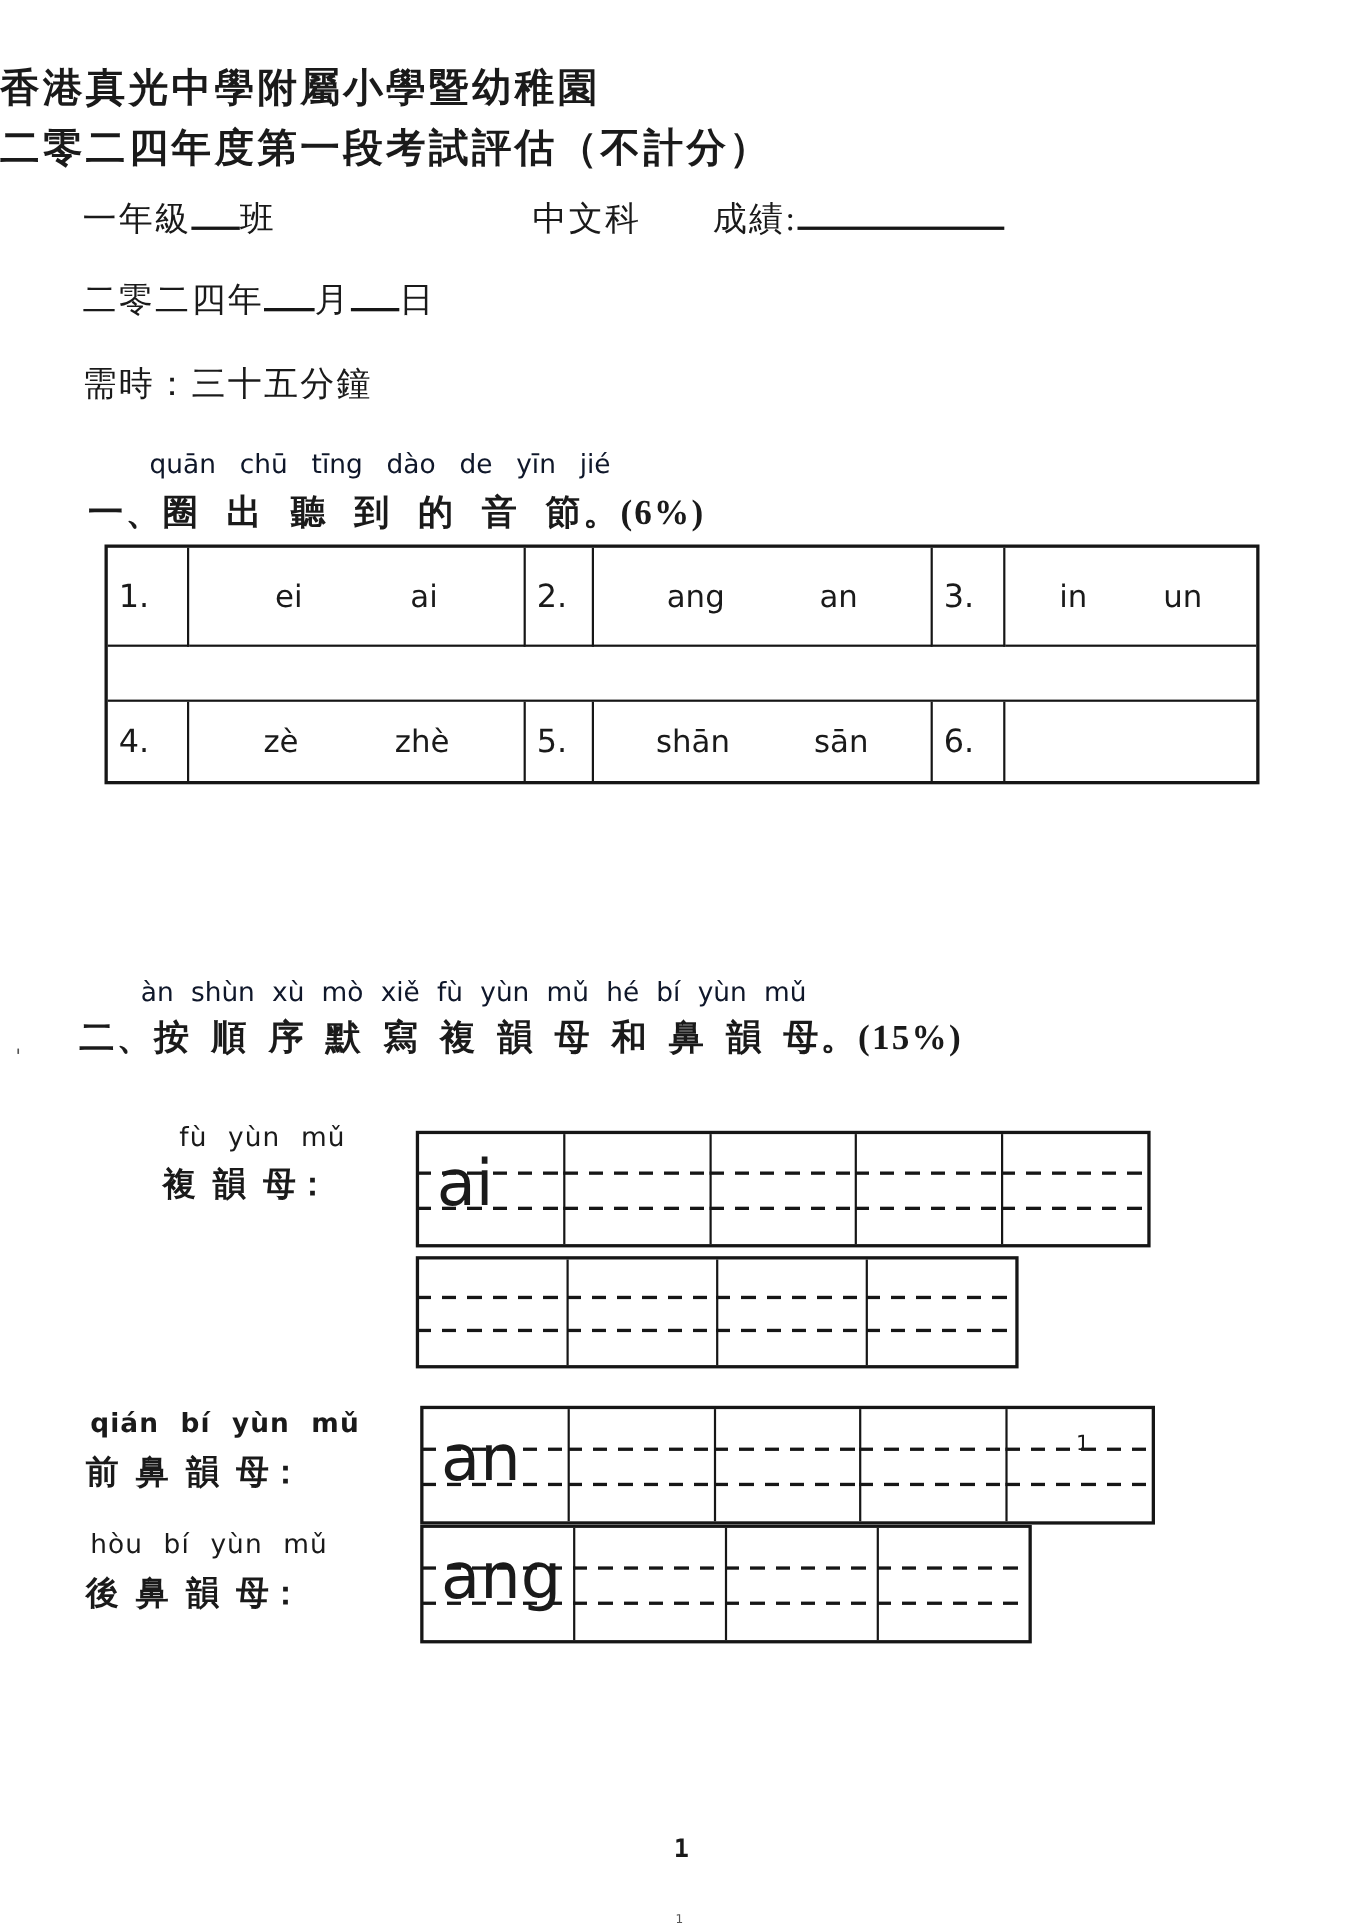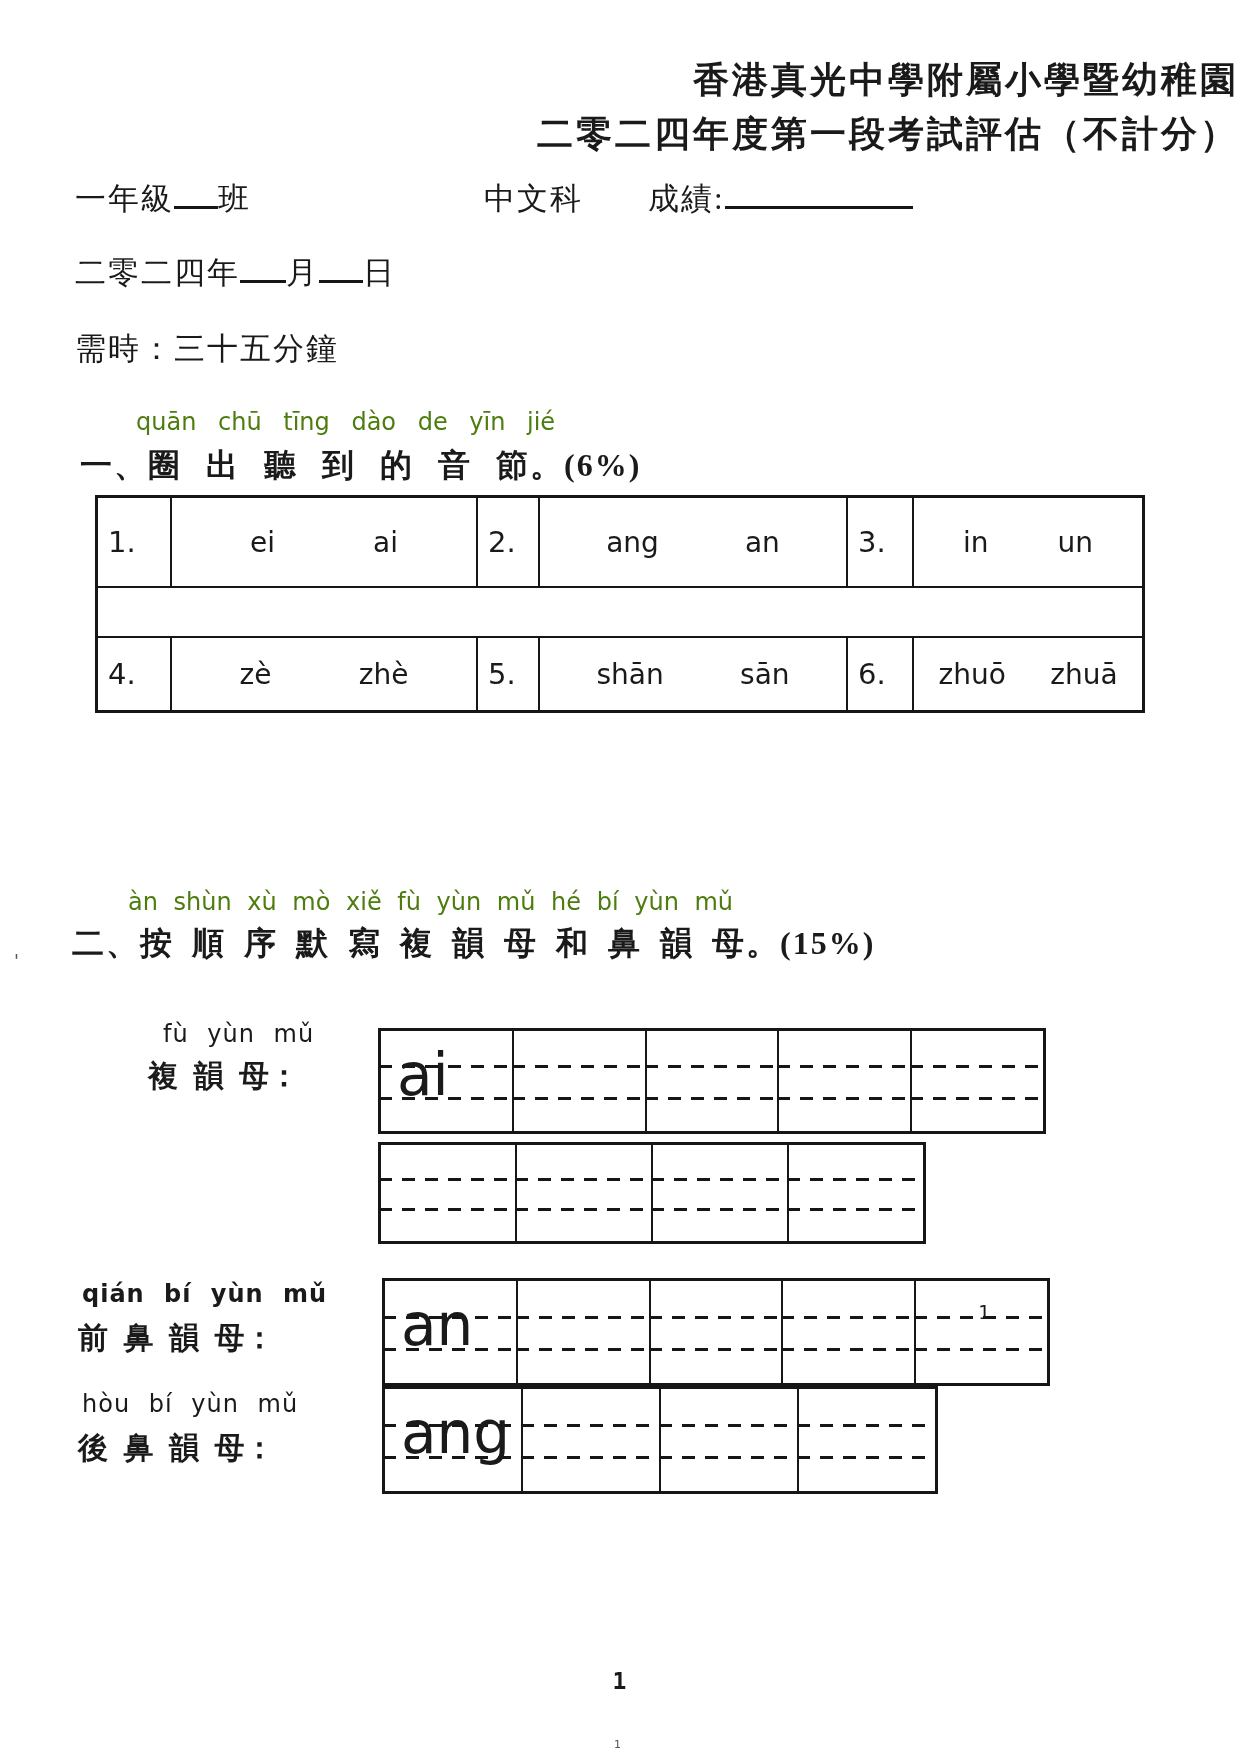--- a/index.html
+++ b/index.html
@@ -6,28 +6,28 @@
   html,body { background:#e9e9e9; }
   .sheet {
     position:relative; width:1239px; height:1754px; margin:0 auto;
     background:#ffffff; color:#1a1a1a; overflow:hidden;
     font-family:"Liberation Serif","DejaVu Serif",serif;
   }
   .abs { position:absolute; }
   .cjk { font-family:"Liberation Serif","DejaVu Serif",serif; }
   .pin { font-family:"DejaVu Sans",sans-serif; }
 
-  .title { width:100%; text-align:right; font-size:36px; font-weight:bold; letter-spacing:3px; }
+  .title { width:100%; text-align:left; font-size:36px; font-weight:bold; letter-spacing:3px; }
   .t1 { top:56px; }
   .t2 { top:110px; }
 
   .info { font-size:31px; letter-spacing:2px; white-space:nowrap; }
   .uline { display:inline-block; border-bottom:3px solid #161616; vertical-align:baseline; height:1em; }
 
-  .sm-pinyin { font-size:24px; color:#4d7c0f; }
+  .sm-pinyin { font-size:24px; color:#0f172a; }
   .heading { font-size:32px; font-weight:bold; letter-spacing:2px; white-space:nowrap; }
 
   
   .q1table {
     left:95px; top:495px; width:1050px; height:218px;
     border:3px solid #161616;
     display:grid;
     grid-template-columns:74px 306px 62px 308px 66px 1fr;
     grid-template-rows:90px 50px 1fr;
   }
@@ -112,24 +112,20 @@
     <div class="tc opt row2">
       <span>zè</span>
       <span>zhè</span>
     </div>
     <div class="tc num row2">5.</div>
     <div class="tc opt row2">
       <span>shān</span>
       <span>sān</span>
     </div>
     <div class="tc num row2">6.</div>
-    <div class="tc opt row2 lastcol">
-      <span>zhuō</span>
-      <span>zhuā</span>
-    </div>
   </div>
 
   <div class="abs sm-pinyin pin" style="left:128px; top:888px; word-spacing:8px;">àn shùn xù mò xiě fù yùn mǔ hé bí yùn mǔ</div>
   <div class="abs heading cjk" style="left:72px; top:922px; word-spacing:8px;">二、按 順 序 默 寫 複 韻 母 和 鼻 韻 母。(15%)</div>
 
   <div class="abs lblpin pin" style="left:163px; top:1020px;">fù yùn mǔ</div>
   <div class="abs lbl cjk" style="left:148px; top:1056px; word-spacing:8px;">複 韻 母：</div>
 
   <div class="abs wgrid" style="left:378px; top:1028px; width:668px; height:106px;">
     <div class="wcell">

